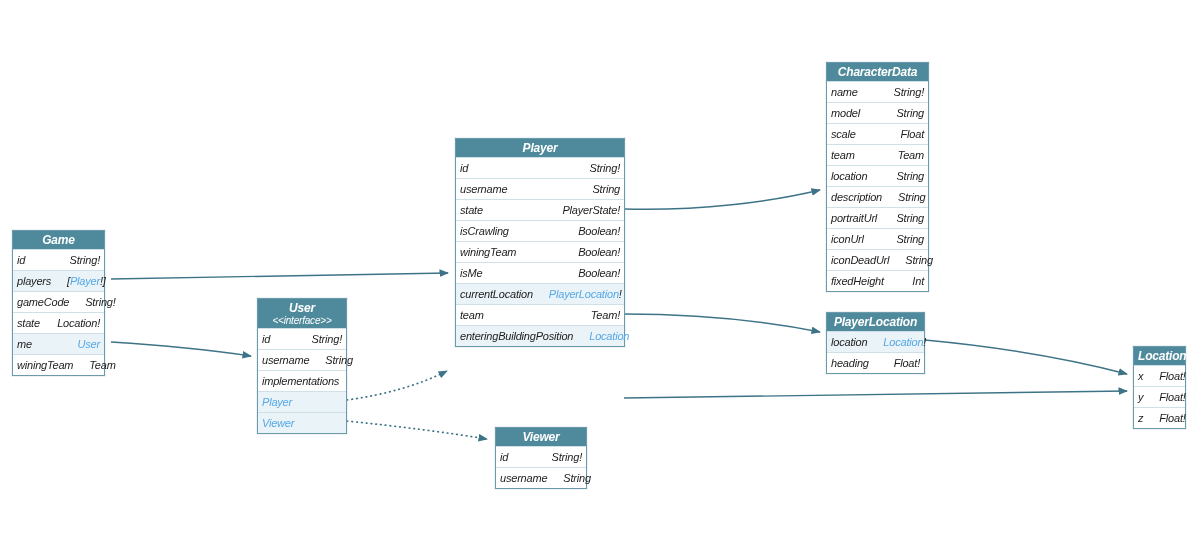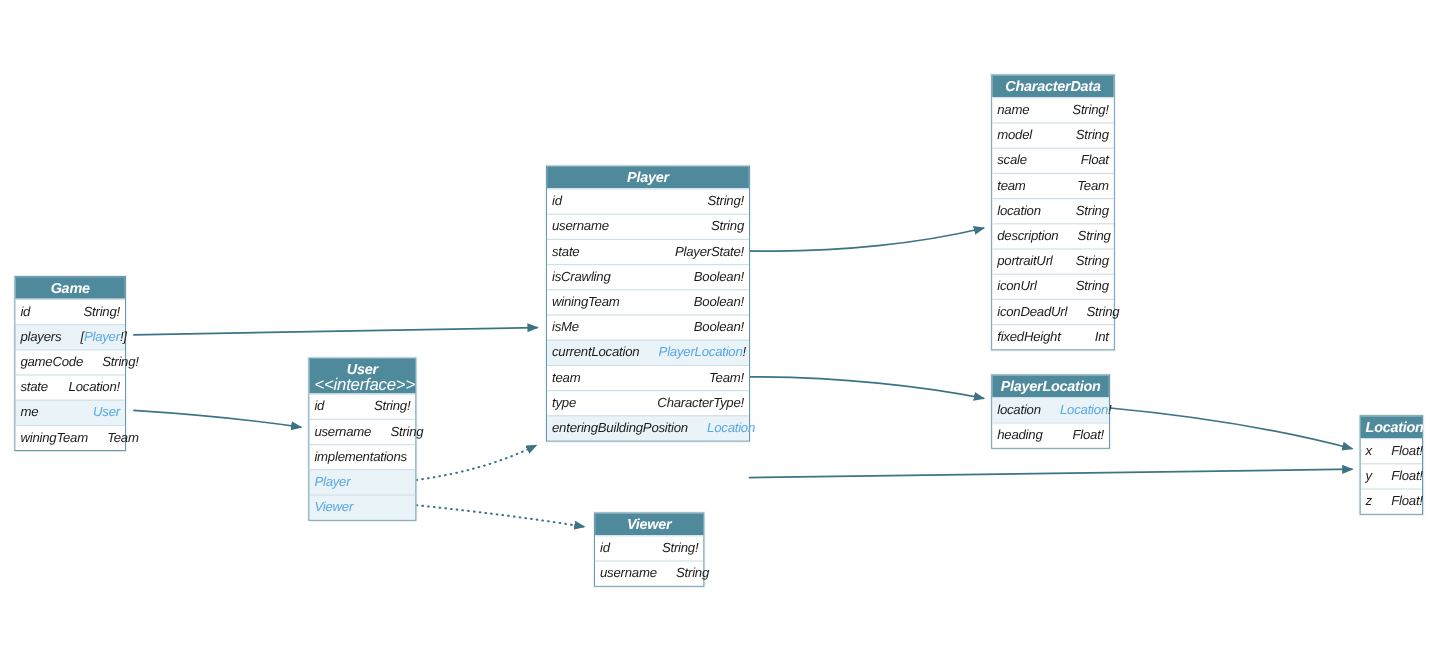--- a/index.html
+++ b/index.html
@@ -33,21 +33,21 @@
     background:var(--header-bg);
     color:#fff;
     text-align:center;
     font-weight:bold;
     font-size:12px;
     line-height:14px;
     padding:2px 4px;
   }
   .tbl-subtitle{
     font-weight:normal;
-    font-size:14px;
+    font-size:10px;
     line-height:11px;
   }
   .field-row{
     display:flex;
     justify-content:space-between;
     align-items:center;
     gap:16px;
     height:21px;
     padding:0 4px;
     border-top:1px solid var(--sep);
@@ -166,24 +166,20 @@
           <span class="field-type"><span>Boolean!</span></span>
         </div>
         <div class="field-row hl">
           <span class="field-name">currentLocation</span>
           <span class="field-type"><span class="link-text">PlayerLocation</span><span>!</span></span>
         </div>
         <div class="field-row">
           <span class="field-name">team</span>
           <span class="field-type"><span>Team!</span></span>
         </div>
-        <div class="field-row">
-          <span class="field-name">type</span>
-          <span class="field-type"><span>CharacterType!</span></span>
-        </div>
         <div class="field-row hl">
           <span class="field-name">enteringBuildingPosition</span>
           <span class="field-type"><span class="link-text">Location</span></span>
         </div>
       </div>
       <div class="type-table" style="left: 826px; top: 62px; width: 103px;">
         <div class="tbl-header">
           <div>CharacterData</div>
         </div>
         <div class="field-row">

